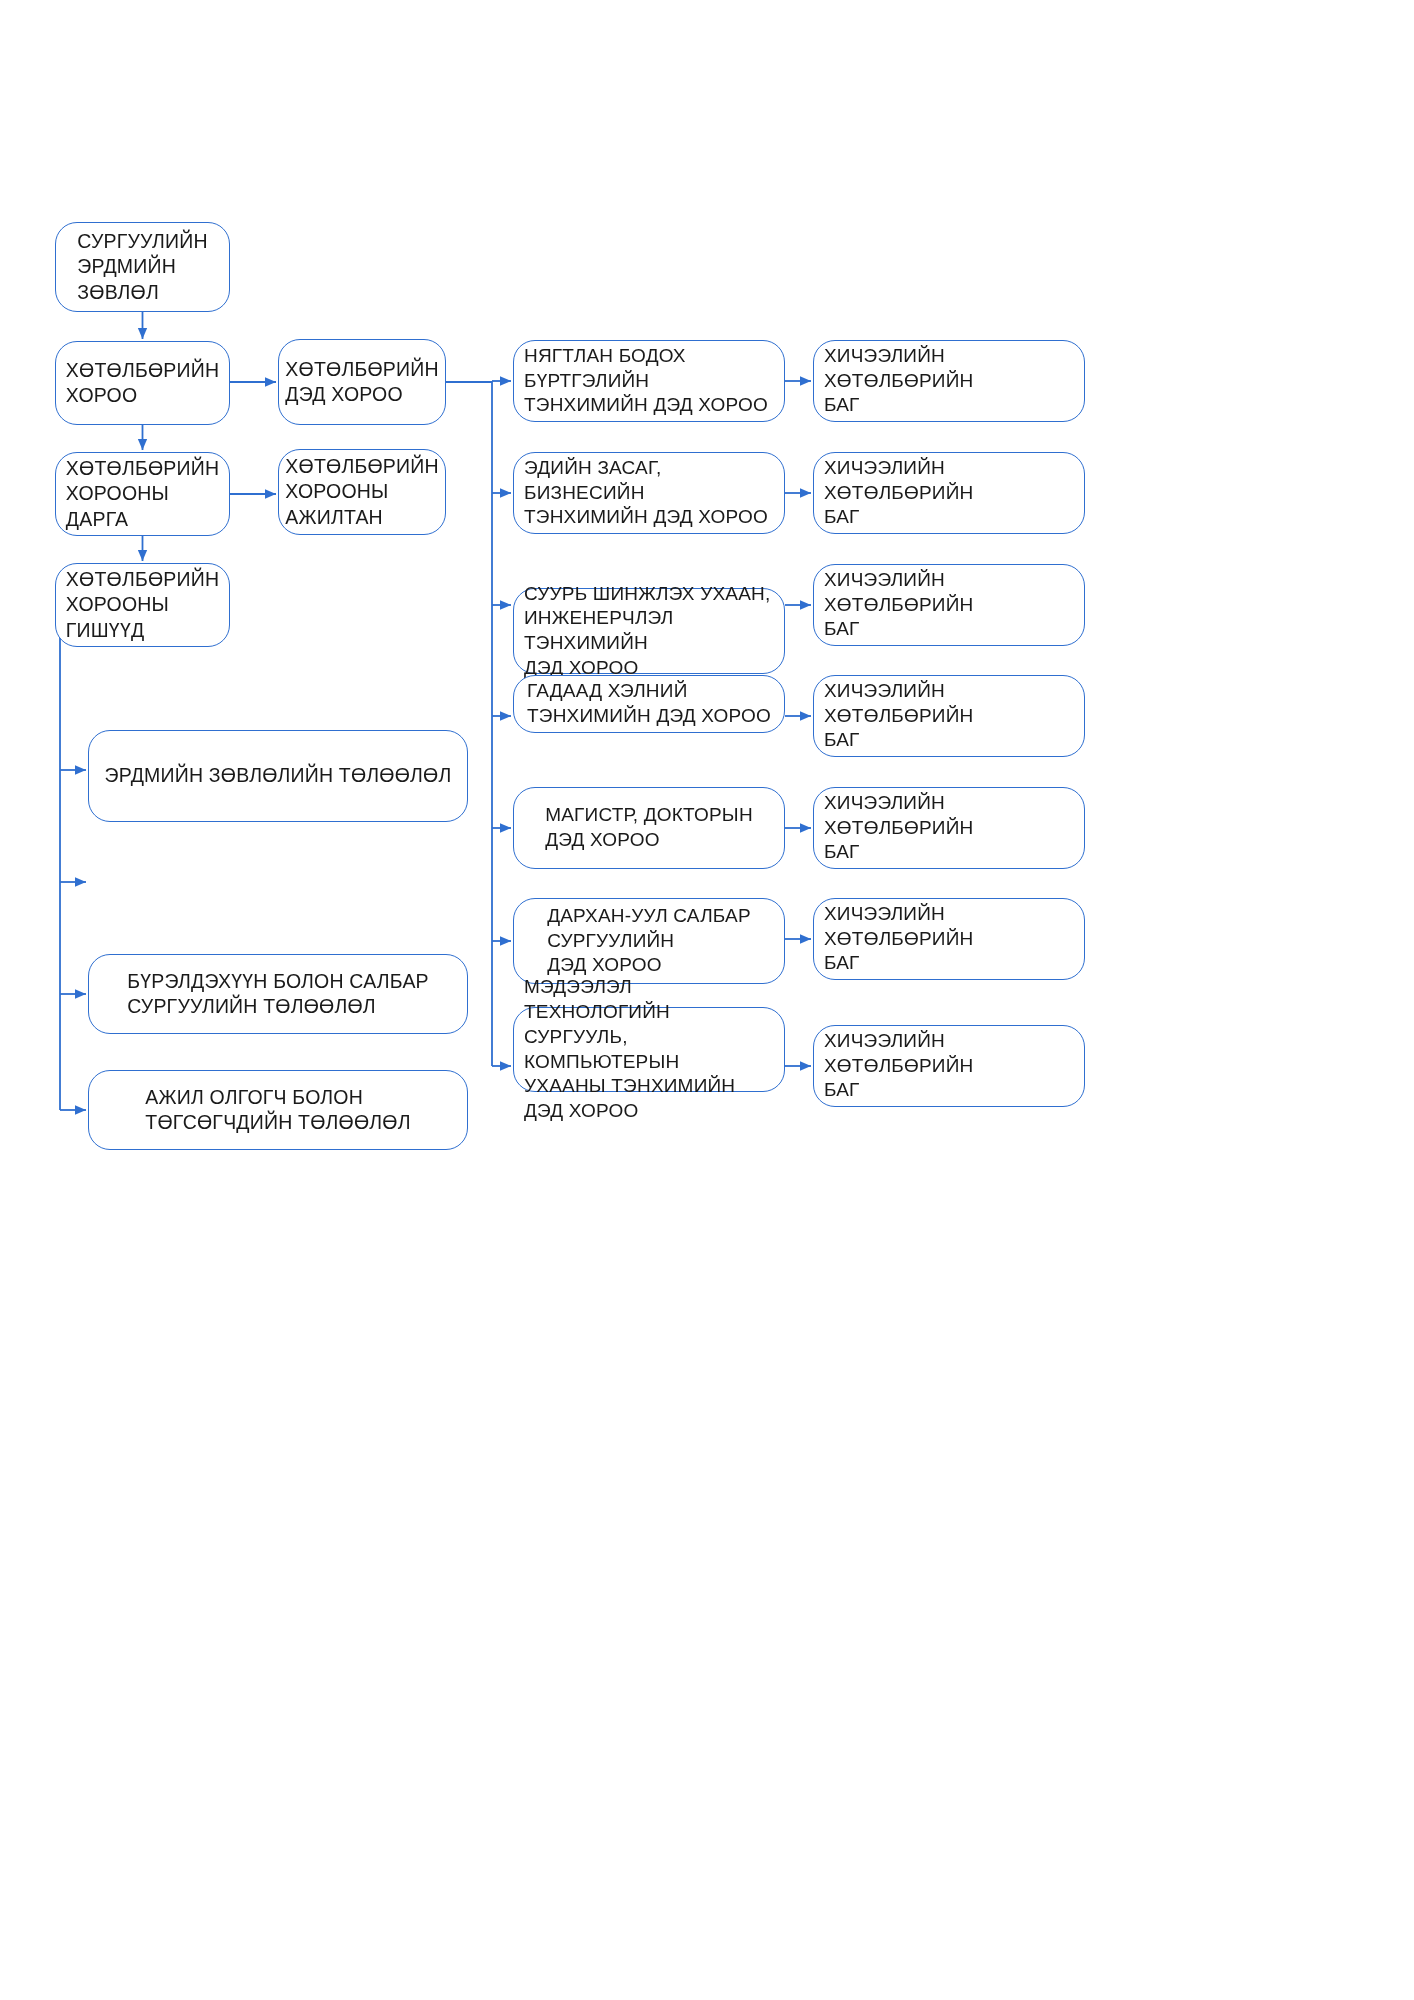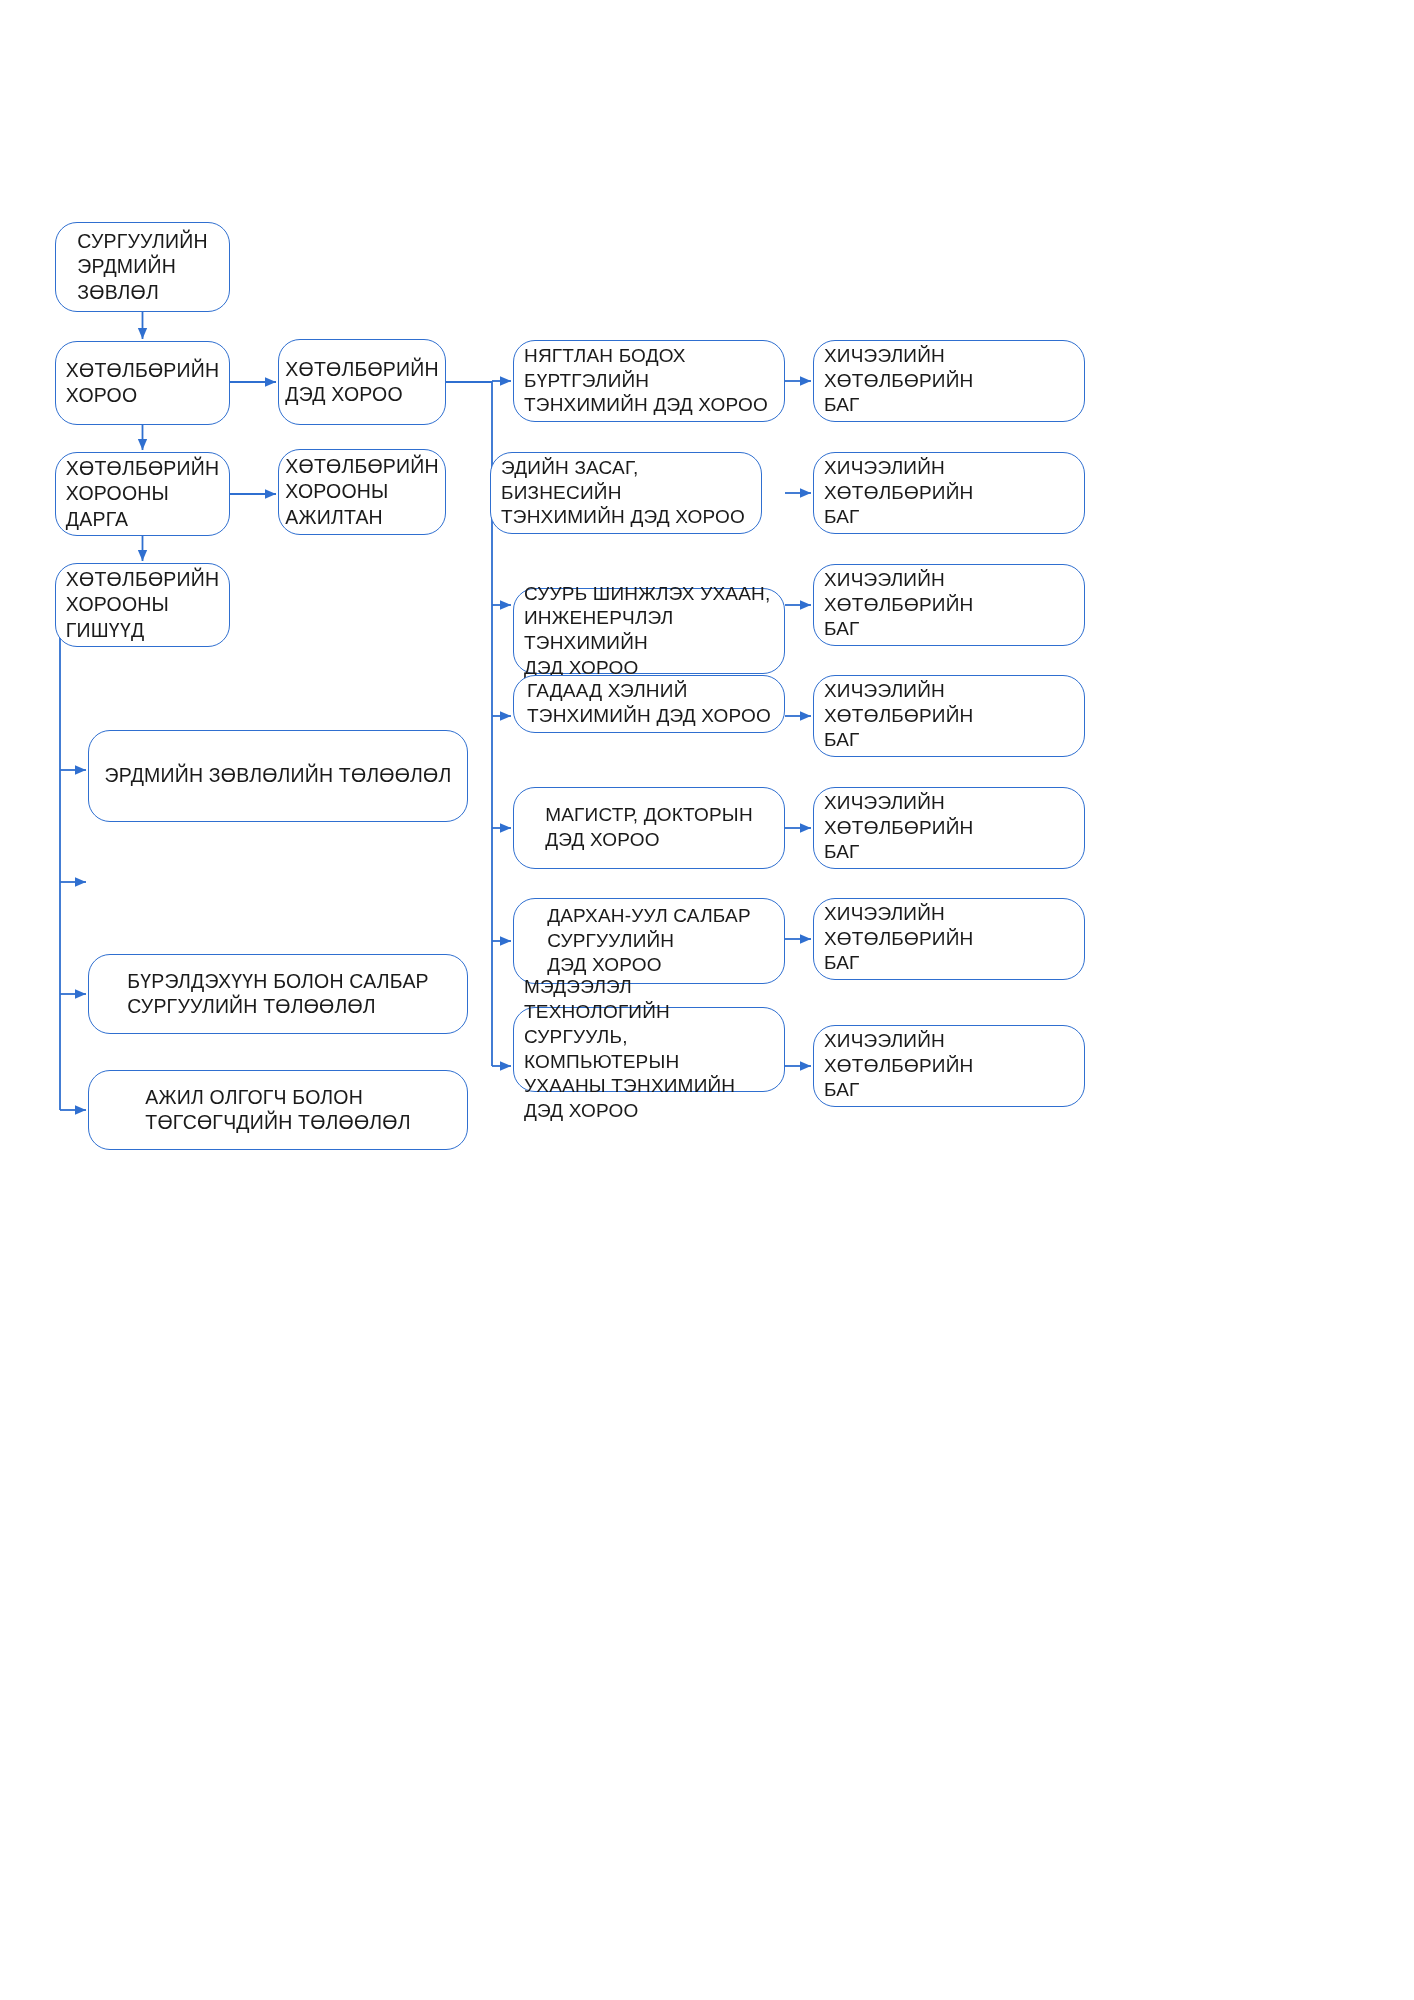--- a/index.html
+++ b/index.html
@@ -120,21 +120,21 @@
 
   <div class="node" style="left:88px; top:954px; width:380px; height:80px;">БҮРЭЛДЭХҮҮН БОЛОН САЛБАР
 СУРГУУЛИЙН ТӨЛӨӨЛӨЛ</div>
 
   <div class="node" style="left:88px; top:1070px; width:380px; height:80px;">АЖИЛ ОЛГОГЧ БОЛОН
 ТӨГСӨГЧДИЙН ТӨЛӨӨЛӨЛ</div>
 
   <div class="node small" style="left:513px; top:340px; width:272px; height:82px;">НЯГТЛАН БОДОХ БҮРТГЭЛИЙН
 ТЭНХИМИЙН ДЭД ХОРОО</div>
 
-  <div class="node small" style="left:490px; top:452px; width:272px; height:82px;">ЭДИЙН ЗАСАГ, БИЗНЕСИЙН
+  <div class="node small" style="left:513px; top:452px; width:272px; height:82px;">ЭДИЙН ЗАСАГ, БИЗНЕСИЙН
 ТЭНХИМИЙН ДЭД ХОРОО</div>
 
   <div class="node small" style="left:513px; top:562px; width:272px; height:86px;margin-top:26px;">СУУРЬ ШИНЖЛЭХ УХААН,
 ИНЖЕНЕРЧЛЭЛ ТЭНХИМИЙН
 ДЭД ХОРОО</div>
 
   <div class="node small" style="left:513px; top:675px; width:272px; height:58px;">ГАДААД ХЭЛНИЙ
 ТЭНХИМИЙН ДЭД ХОРОО</div>
 
   <div class="node small" style="left:513px; top:787px; width:272px; height:82px;">МАГИСТР, ДОКТОРЫН

